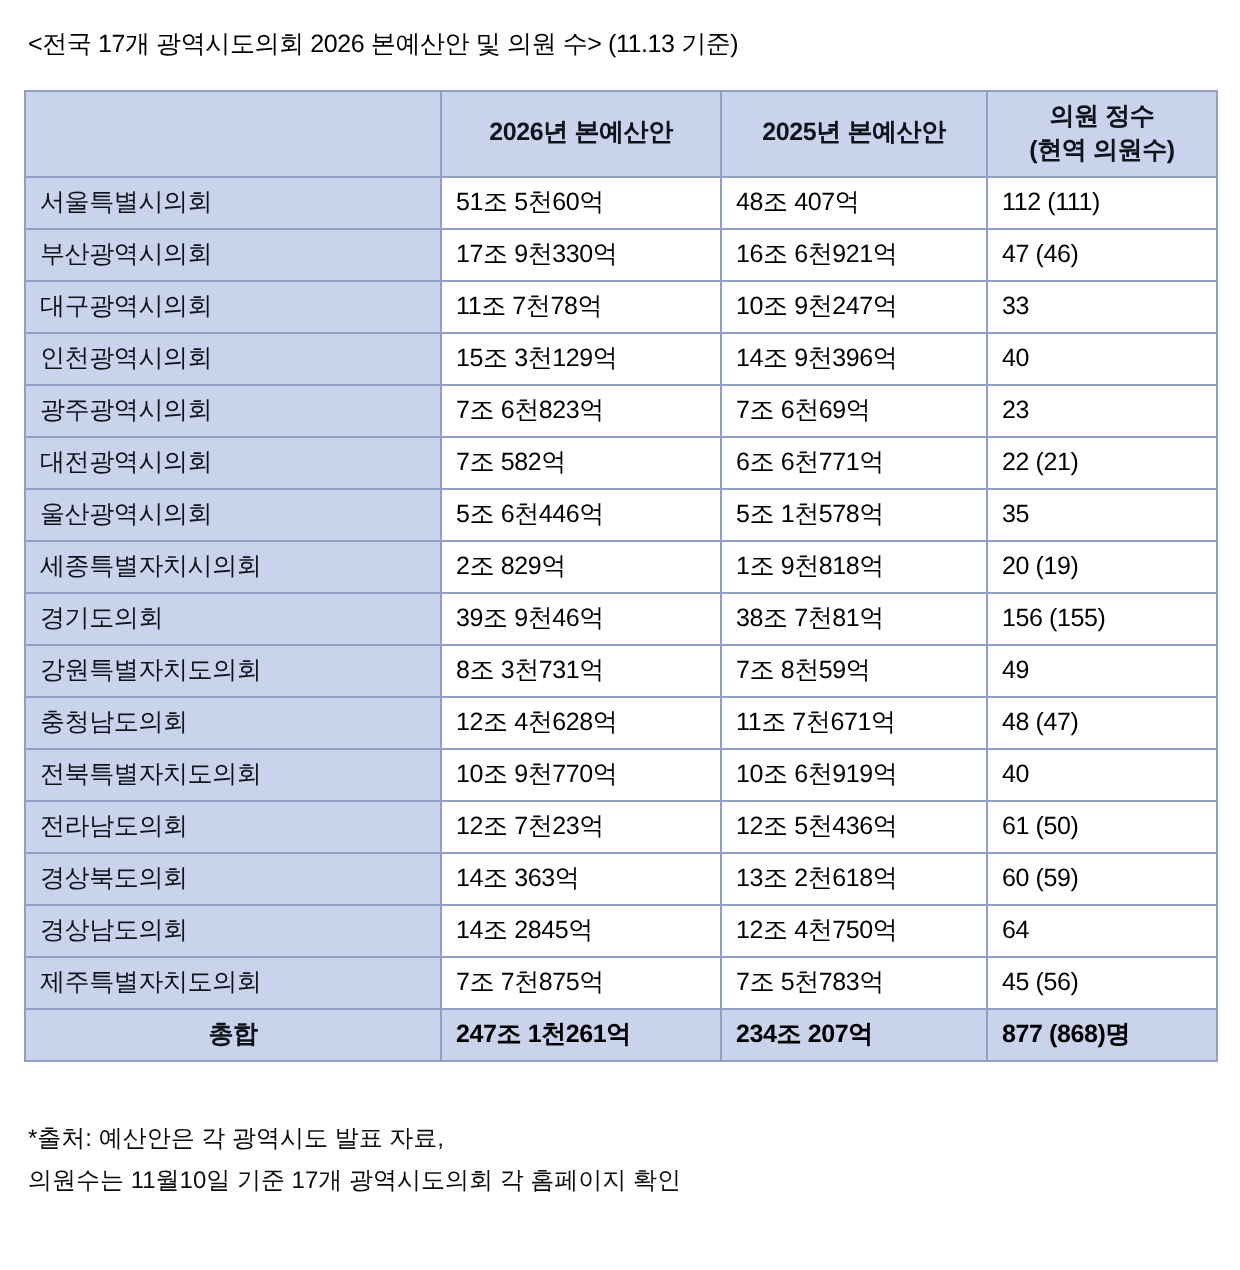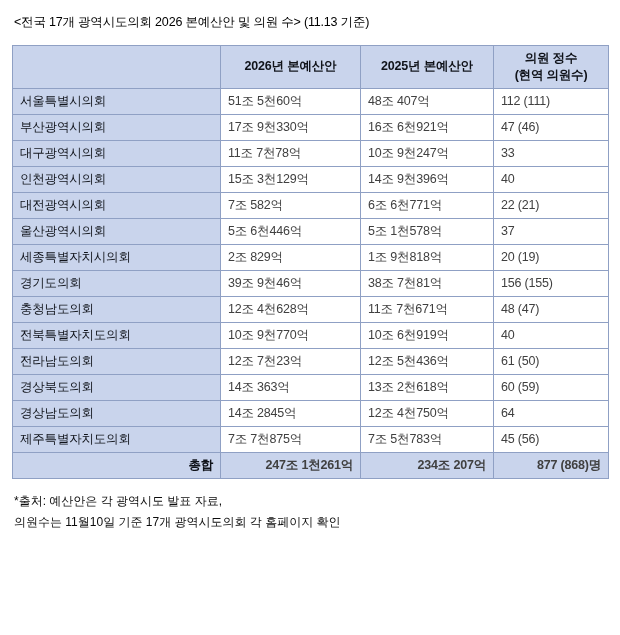--- a/index.html
+++ b/index.html
@@ -64,31 +64,31 @@
   }
   tbody td.name {
     background: #c9d4ec;
     text-align: left;
     color: #10131a;
     margin-top: 16px;
   }
   tbody td.val {
     background: #ffffff;
     text-align: left;
-    color: #404040;
+    color: #000000;
   }
   tbody tr.total td {
     background: #c9d4ec;
     font-weight: bold;
-    text-align: right;
   }
   tbody tr.total td.name {
+    text-align: center;
   }
   .footnotes {
-    margin-top: 12px;
+    margin-top: 28px;
     margin-left: 2px;
     font-size: 12px;
     color: #0c0c0c;
     line-height: 1.75;
   }
   .footnotes div {
     white-space: nowrap;
   }
 </style>
 </head>
@@ -135,42 +135,54 @@
           <td class="val">10조 9천247억</td>
           <td class="val">33</td>
         </tr>
         <tr>
           <td class="name">인천광역시의회</td>
           <td class="val">15조 3천129억</td>
           <td class="val">14조 9천396억</td>
           <td class="val">40</td>
         </tr>
         <tr>
+          <td class="name">광주광역시의회</td>
+          <td class="val">7조 6천823억</td>
+          <td class="val">7조 6천69억</td>
+          <td class="val">23</td>
+        </tr>
+        <tr>
           <td class="name">대전광역시의회</td>
           <td class="val">7조 582억</td>
           <td class="val">6조 6천771억</td>
           <td class="val">22 (21)</td>
         </tr>
         <tr>
           <td class="name">울산광역시의회</td>
           <td class="val">5조 6천446억</td>
           <td class="val">5조 1천578억</td>
-          <td class="val">37</td>
+          <td class="val">35</td>
         </tr>
         <tr>
           <td class="name">세종특별자치시의회</td>
           <td class="val">2조 829억</td>
           <td class="val">1조 9천818억</td>
           <td class="val">20 (19)</td>
         </tr>
         <tr>
           <td class="name">경기도의회</td>
           <td class="val">39조 9천46억</td>
           <td class="val">38조 7천81억</td>
           <td class="val">156 (155)</td>
+        </tr>
+        <tr>
+          <td class="name">강원특별자치도의회</td>
+          <td class="val">8조 3천731억</td>
+          <td class="val">7조 8천59억</td>
+          <td class="val">49</td>
         </tr>
         <tr>
           <td class="name">충청남도의회</td>
           <td class="val">12조 4천628억</td>
           <td class="val">11조 7천671억</td>
           <td class="val">48 (47)</td>
         </tr>
         <tr>
           <td class="name">전북특별자치도의회</td>
           <td class="val">10조 9천770억</td>

